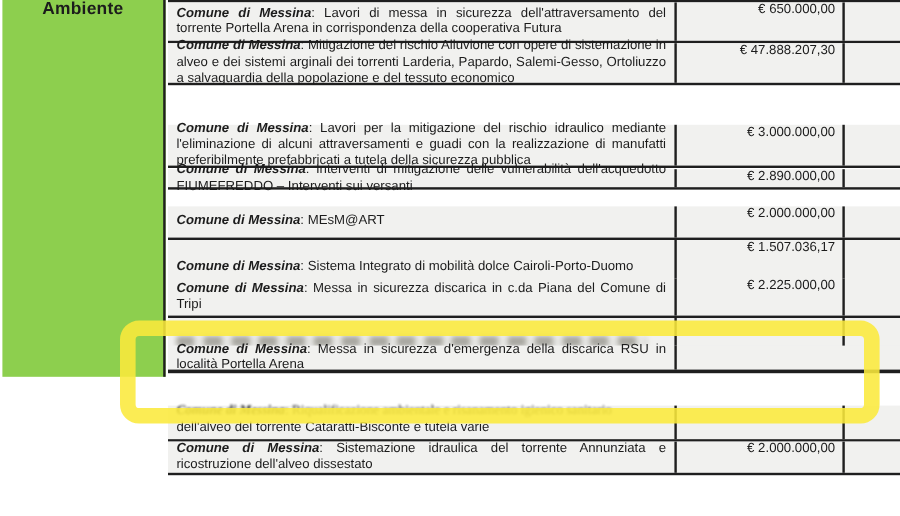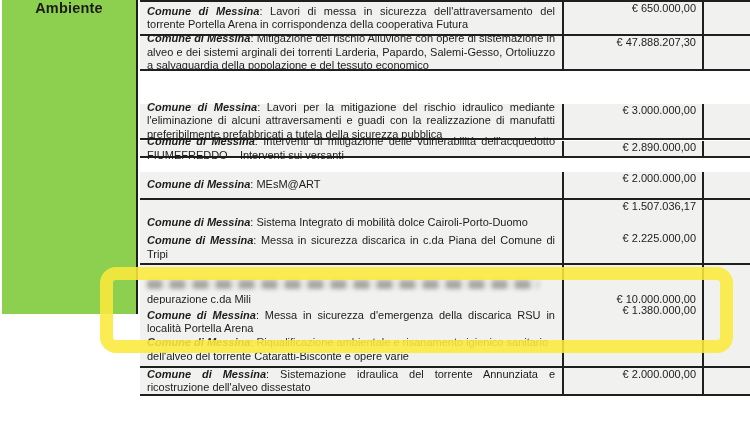--- a/index.html
+++ b/index.html
@@ -22,21 +22,21 @@
 
   .row {
     position:absolute; left:0; right:0; display:flex;
     background:var(--row-gray,#f1f1ef);
     border-bottom:2px solid var(--border-black,#1f1f1f); box-sizing:border-box;
   }
   .row.green { background:var(--valdina-green,#c7d9a0); border-bottom:none; }
 
   .r1 {top:2px;height:34px}.r2{top:36px;height:35px}.r3{top:104px;height:36px}
   .r4{top:141px;height:17px}.r5{top:172px;height:28px}.r6{top:200px;height:48px}
-  .r7{top:232px;height:33px}.r8{top:265px;height:46px}.r9{top:304px;height:38px}
+  .r7{top:232px;height:33px}.r8{top:265px;height:46px}.r9{top:288px;height:22px}
   .r10{top:338px;height:30px}.r11{top:368px;height:28px}.r12{top:401px;height:29px}
 
   .cell-desc {
     width:422px; box-sizing:border-box; padding:2px 7px;
     display:flex; align-items:center;
   }
   .cell-desc .txt {
     width:100%; font-size:11px; line-height:13.5px;
     text-align:justify; text-align-last:left;
   }
@@ -50,21 +50,21 @@
   .cell-extra { flex:1; border-left:2px solid var(--border-black,#1f1f1f); }
 
   
   .col { flex-direction:column; align-items:stretch; justify-content:flex-end; padding-bottom:3px; }
   .smudge {
     height:9px; margin:2px 12px 4px 0; width:96%;
     background:repeating-linear-gradient(90deg, rgba(80,78,66,.45) 0 15px, rgba(80,78,66,.07) 15px 23px);
     filter:blur(2px); border-radius:2px;
   }
   .bottom-align { align-items:flex-end; padding-bottom:4px; }
-  .blurline { filter:blur(.7px); opacity:.9; }
+  .blurline { filter:blur(.7px); opacity:.9;font-family:Liberation Serif, serif; }
 
   
   .ring {
     position:absolute; left:100px; top:267px; width:633px; height:86px;
     border:13px solid rgba(250,233,60,0.88); border-radius:16px;
     box-sizing:border-box; pointer-events:none;
   }
 </style>
 </head>
 <body>
@@ -156,30 +156,27 @@
       <div class="cell-amount bottom-align">
           <span>€  10.000.000,00</span>
         </div>
       <div class="cell-extra"></div>
     </div>
 
     <div class="row r9">
       <div class="cell-desc">
           <div class="txt"><span class="nm">Comune di Messina</span><span>: </span><span>Messa in sicurezza d'emergenza della discarica RSU in località Portella Arena</span></div>
         </div>
-      <div class="cell-amount">
-          <span>€  1.380.000,00</span>
-        </div>
       <div class="cell-extra"></div>
     </div>
 
     <div class="row r10">
       <div class="cell-desc col">
         <div class="txt blurline"><span class="nm">Comune di Messina</span><span>: </span><span>Riqualificazione ambientale e risanamento igienico sanitario</span></div>
-        <div class="txt"><span>dell'alveo del torrente Cataratti-Bisconte e opere varie</span></div>
+        <div class="txt"><span>dell'alveo del torrente Cataratti-Bisconte e tutela varie</span></div>
       </div>
       <div class="cell-amount">
           <span></span>
         </div>
       <div class="cell-extra"></div>
     </div>
 
     <div class="row r11">
       <div class="cell-desc">
           <div class="txt"><span class="nm">Comune di Messina</span><span>: </span><span>Sistemazione idraulica del torrente Annunziata e ricostruzione dell'alveo dissestato</span></div>

